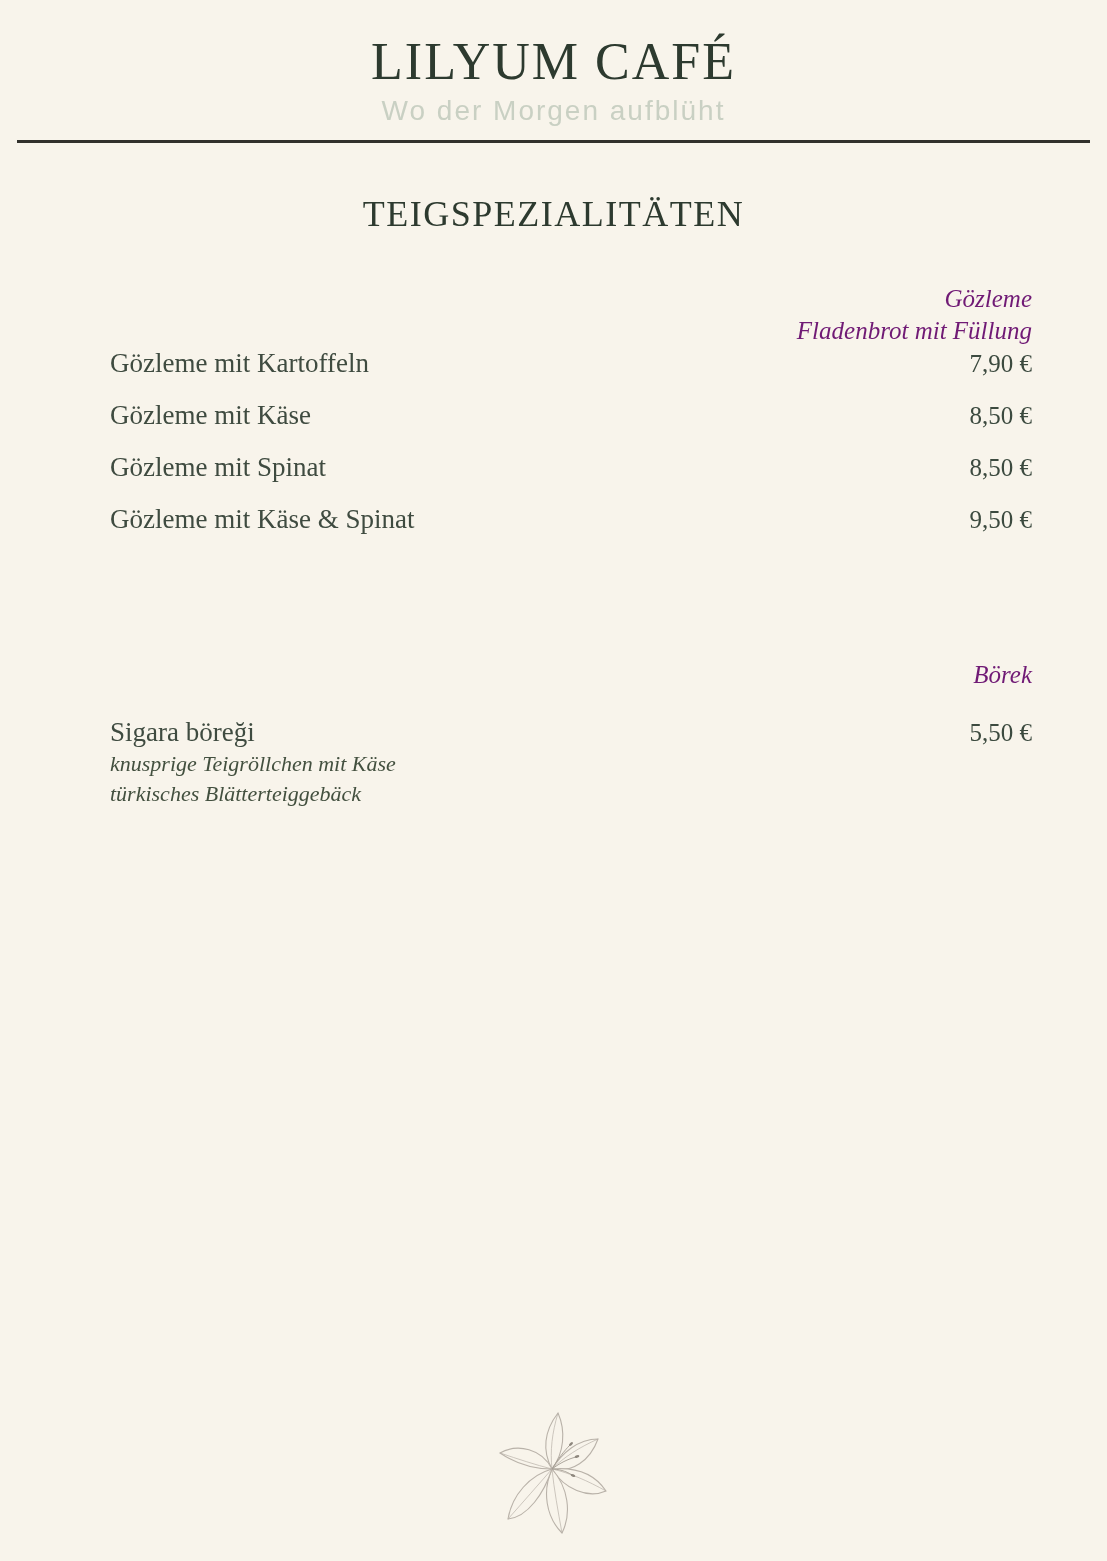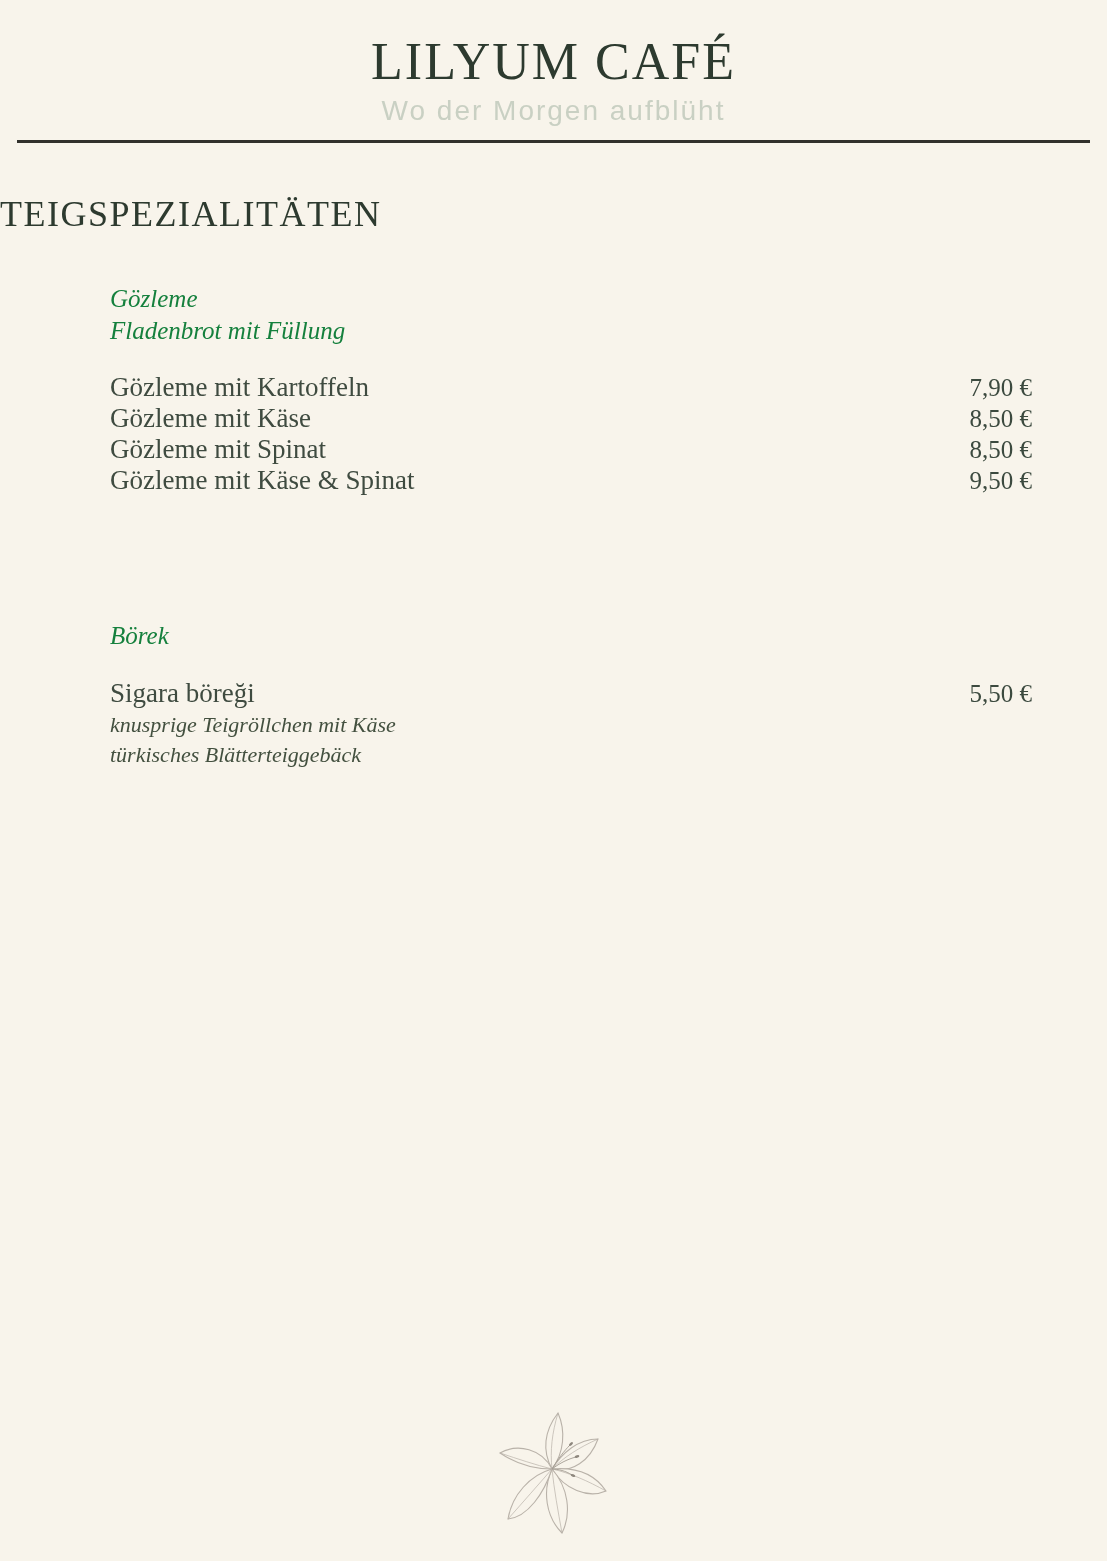--- a/index.html
+++ b/index.html
@@ -30,32 +30,34 @@
     color: #c9d0c3;
     margin-top: 4px;
   }
   .rule {
     border: none;
     border-top: 3px solid #32312c;
     margin: 13px 17px 0 17px;
   }
   .section-title {
     margin-top: 50px;
+    text-align: center;
     font-size: 36px;
     font-weight: 500;
     letter-spacing: 1.5px;
     color: #2d3a2f;
   }
   .menu { margin: 0 75px 0 110px; }
   .group-header {
     margin-top: 48px;
     font-style: italic;
     font-size: 25px;
     line-height: 1.3;
-    color: #15803d;
+    color: #701a75;
+    text-align: right;
   }
   .row {
     display: flex;
     justify-content: space-between;
     align-items: baseline;
     font-size: 27px;
     line-height: 1.15;
   }
   .row .item-name { color: #3f4b40; }
   .row .item-price {
@@ -64,22 +66,22 @@
     white-space: nowrap;
     font-feature-settings: "onum";
   }
   .item-desc {
     font-style: italic;
     font-size: 22px;
     line-height: 1.25;
     color: #43503f;
     margin-top: 2px;
   }
-  .mt-first { margin-top: 24px; }
-  .mt-item  { }
+  .mt-first { }
+  .mt-item  { margin-top: 21px; }
   .g2-header { margin-top: 124px; }
   .g2-first  { margin-top: 19px; }
   .g2-second { margin-top: 26px; }
   .g3-first  { margin-top: 127px; }
   .flower {
     position: absolute;
     left: 50%;
     bottom: 8px;
     transform: translateX(-50%);
   }

